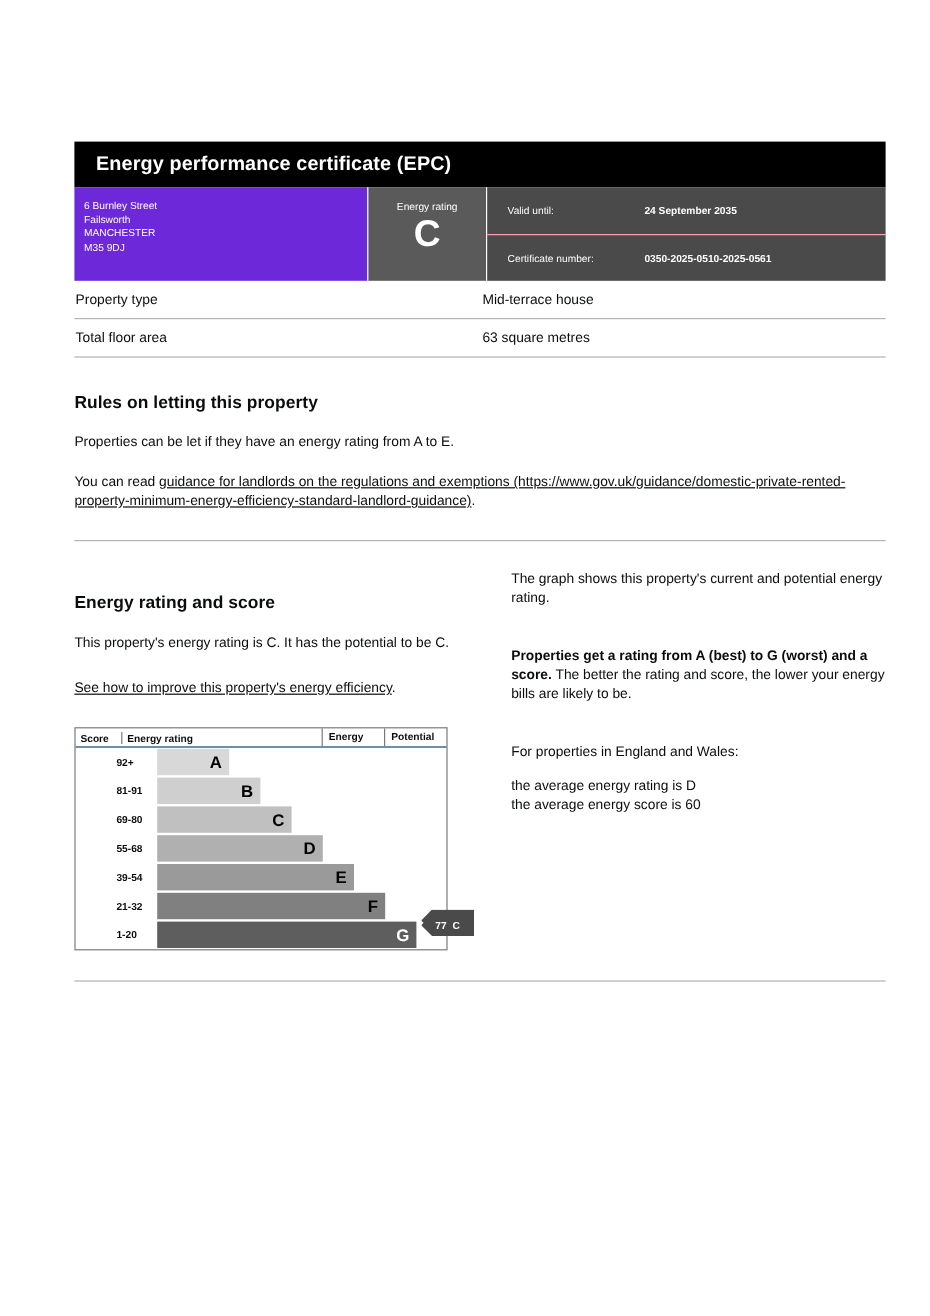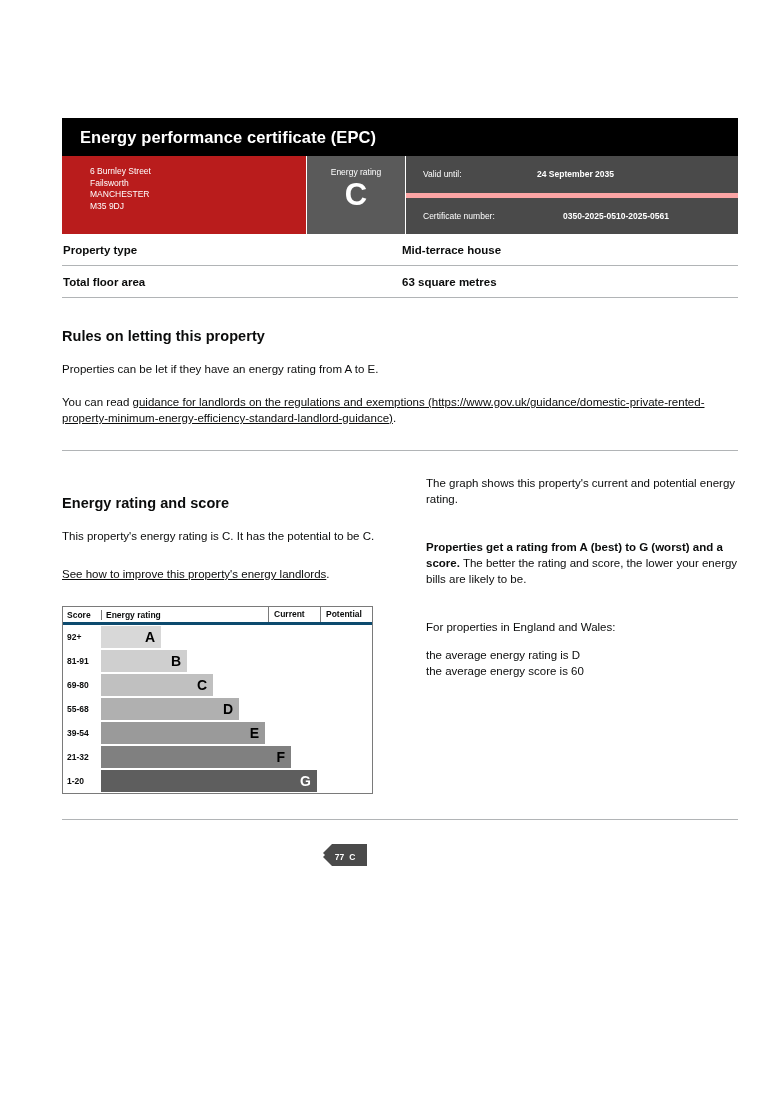--- a/index.html
+++ b/index.html
@@ -40,24 +40,24 @@
   }
 
   
   .epc-band {
     display: flex;
     width: 100%;
     height: 78px;
     color: #ffffff;
   }
   .band-address {
-    background: #b91c1c;
+    background: #6d28d9;
     width: 244px;
     box-sizing: border-box;
-    padding: 10px 0 0 28px;
+    padding: 10px 0 0 8px;
     font-size: 8.5px;
     line-height: 11.5px;
   }
   .band-rating {
     background: #5a5a5a;
     width: 100px;
     box-sizing: border-box;
     text-align: center;
     padding-top: 11px;
     border-left: 1px solid #ffffff;
@@ -82,32 +82,30 @@
   }
   .meta-row {
     flex: 1;
     display: flex;
     align-items: center;
     padding-left: 17px;
     font-size: 8.5px;
     box-sizing: border-box;
   }
   .meta-row + .meta-row {
-    border-top: 5px solid #fca5a5;
-    gap: 26px;
+    border-top: 1px solid #fca5a5;
   }
   .meta-label { width: 114px; }
   .meta-value { font-weight: bold; }
 
   
   .prop-table {
     width: 100%;
     border-collapse: collapse;
     font-size: 11.5px;
-    font-weight: bold;
   }
   .prop-table td {
     border-bottom: 1px solid #b1b4b6;
     padding: 10px 0 9px 0;
     vertical-align: top;
   }
   .prop-table td.k { width: 50%; padding-left: 1px; }
   .prop-table td.v { padding-left: 2px; }
 
   
@@ -150,21 +148,21 @@
     margin-top: 24px;
     width: 311px;
     border: 1px solid #7a7a7a;
     box-sizing: border-box;
     background: #ffffff;
   }
   .chart-head {
     display: flex;
     font-size: 8.5px;
     font-weight: bold;
-    border-bottom: 3px solid #0c4a6e;
+    border-bottom: 1px solid #0c4a6e;
     height: 15px;
     align-items: center;
   }
   .ch-score { width: 38px; padding-left: 4px; box-sizing: border-box; }
   .ch-rating { flex: 1; padding-left: 4px; box-sizing: border-box; border-left: 1px solid #7a7a7a;}
   .ch-cur, .ch-pot {
     width: 52px;
     border-left: 1px solid #7a7a7a;
     box-sizing: border-box;
     padding-left: 5px;
@@ -202,21 +200,21 @@
     height: 18px;
     color: #ffffff;
     font-size: 8.5px;
     font-weight: bold;
     display: flex;
     align-items: center;
     justify-content: center;
     gap: 5px;
     clip-path: polygon(9px 0, 100% 0, 100% 100%, 9px 100%, 0 50%);
   }
-  .chart-inner { display: flex; align-items: flex-end; }
+  .chart-inner { display: flex; align-items: center; margin-left: 30px; }
   .chart-left { flex: 1; }
   .chart-right { display: flex; flex-direction: column; }
   .col-cur, .col-pot {
     width: 52px;
     border-left: 1px solid #7a7a7a;
     position: relative;
   }
   .bottom-hr {
     border: 0;
     border-top: 1px solid #b1b4b6;
@@ -273,27 +271,27 @@
     <p>Properties can be let if they have an energy rating from A to E.</p>
     <p><span>You can read </span><a class="plain" href="#">guidance for landlords on the regulations and exemptions (https://www.gov.uk/guidance/domestic-private-rented-property-minimum-energy-efficiency-standard-landlord-guidance)</a><span>.</span></p>
   </div>
 
   <hr class="hr">
 
   <div class="cols">
     <div class="col-left">
       <h2>Energy rating and score</h2>
       <p>This property's energy rating is C. It has the potential to be C.</p>
-      <p class="linkline"><a class="plain" href="#">See how to improve this property's energy landlords</a><span>.</span></p>
+      <p class="linkline"><a class="plain" href="#">See how to improve this property's energy efficiency</a><span>.</span></p>
 
       <div class="chart">
         <div class="chart-head">
           <div class="ch-score">Score</div>
           <div class="ch-rating">Energy rating</div>
-          <div class="ch-cur">Current</div>
+          <div class="ch-cur">Energy</div>
           <div class="ch-pot">Potential</div>
         </div>
         <div class="chart-inner">
           <div class="chart-left">
             <div class="band-row">
               <div class="band-score">92+</div>
               <div class="band-bar" id="bar0" style="width: 60px; background: rgb(216, 216, 216);">A</div>
             </div>
             <div class="band-row">
               <div class="band-score">81-91</div>

